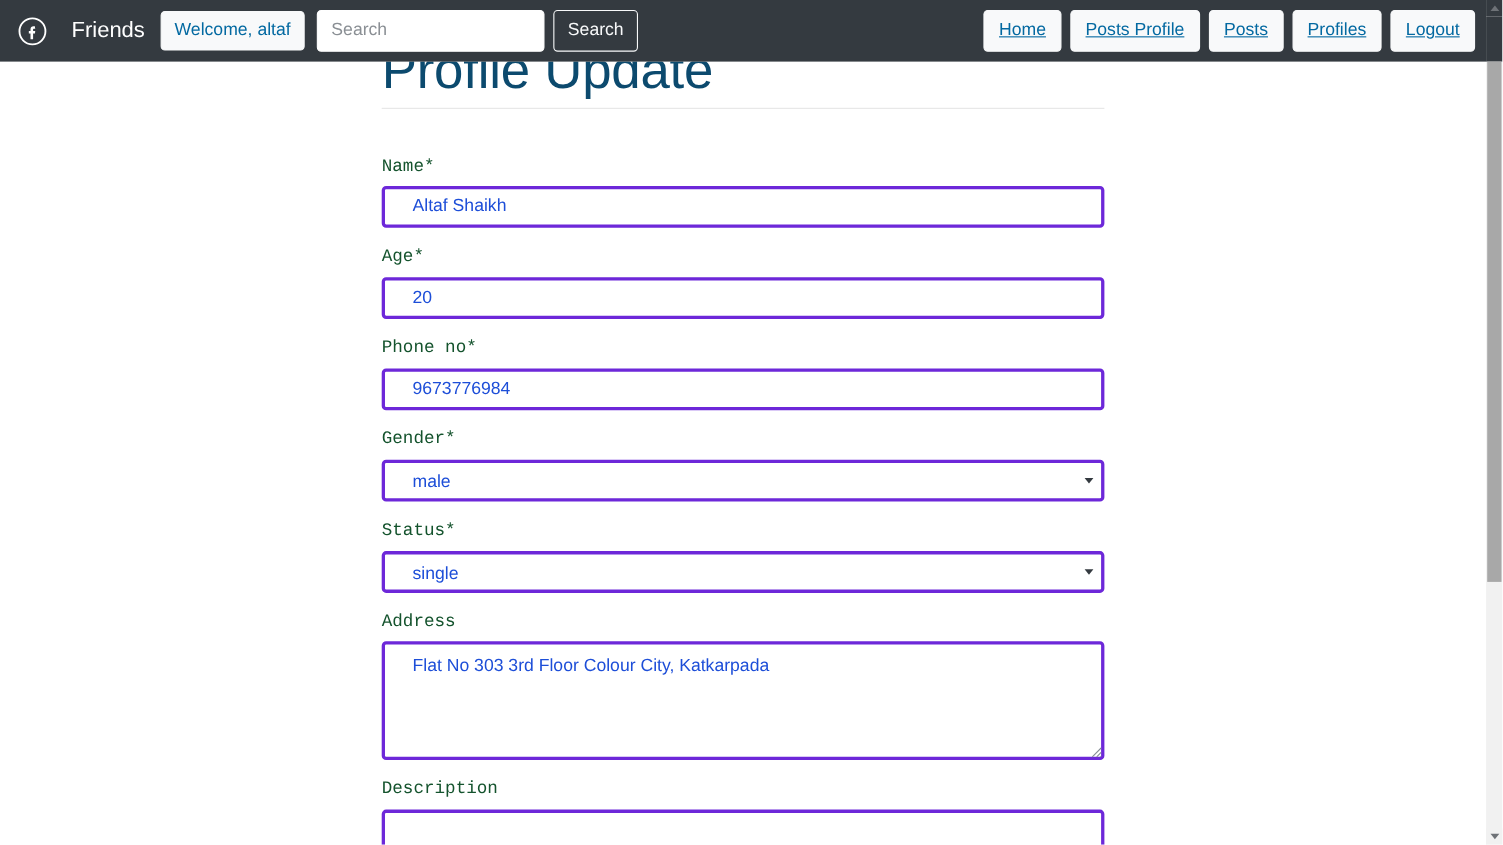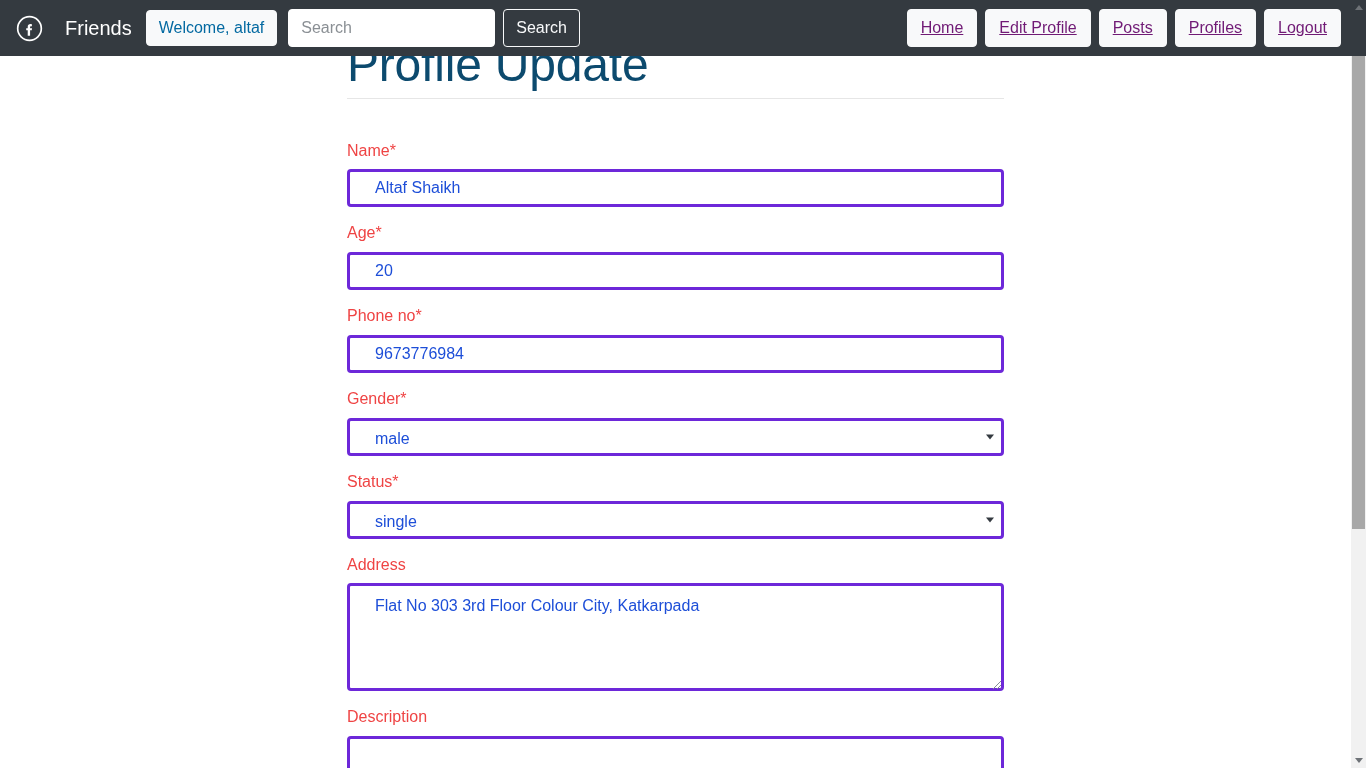--- a/index.html
+++ b/index.html
@@ -96,21 +96,21 @@
   .nav-right {
     margin-left: auto;
     display: flex;
     align-items: center;
     gap: 8px;
     padding-right: 2px;
   }
   .nav-btn {
     background: #f8f9fa;
     border: 1px solid #f8f9fa;
-    color: #701a75;
+    color: #0369a1;
     border-radius: 4px;
     font-size: 16px;
     line-height: 1;
     font-family: "Liberation Sans", sans-serif;
     padding: 10px 13px;
     cursor: pointer;
     white-space: nowrap;
   }
 
   
@@ -150,23 +150,24 @@
   }
 
   .form-group {
     margin-bottom: 16px;
   }
   .form-group:first-of-type { margin-top: 26px; }
 
   .form-label {
     display: block;
     font-size: 16px;
-    color: #ef4444;
+    color: #14532d;
     margin-bottom: 8px;
     line-height: 1.3;
+    font-family: Liberation Mono, monospace;
   }
 
   .form-control {
     display: block;
     width: 100%;
     height: 38px;
     padding: 6px 25px;
     font-size: 16px;
     font-family: "Liberation Sans", sans-serif;
     color: #1d4ed8;
@@ -281,21 +282,21 @@
     </a>
 
     <span class="welcome-badge">Welcome, altaf</span>
 
     <input class="search-input" type="text" placeholder="Search" style="">
 
     <button class="btn-search" type="submit">Search</button>
 
     <div class="nav-right">
       <a class="nav-btn" href="#">Home</a>
-      <a class="nav-btn" href="#">Edit Profile</a>
+      <a class="nav-btn" href="#">Posts Profile</a>
       <a class="nav-btn" href="#">Posts</a>
       <a class="nav-btn" href="#">Profiles</a>
       <a class="nav-btn" href="#">Logout</a>
     </div>
   </nav>
 
   <div class="content">
     <div class="container">
 
       <h1 class="page-title">Profile Update</h1>

